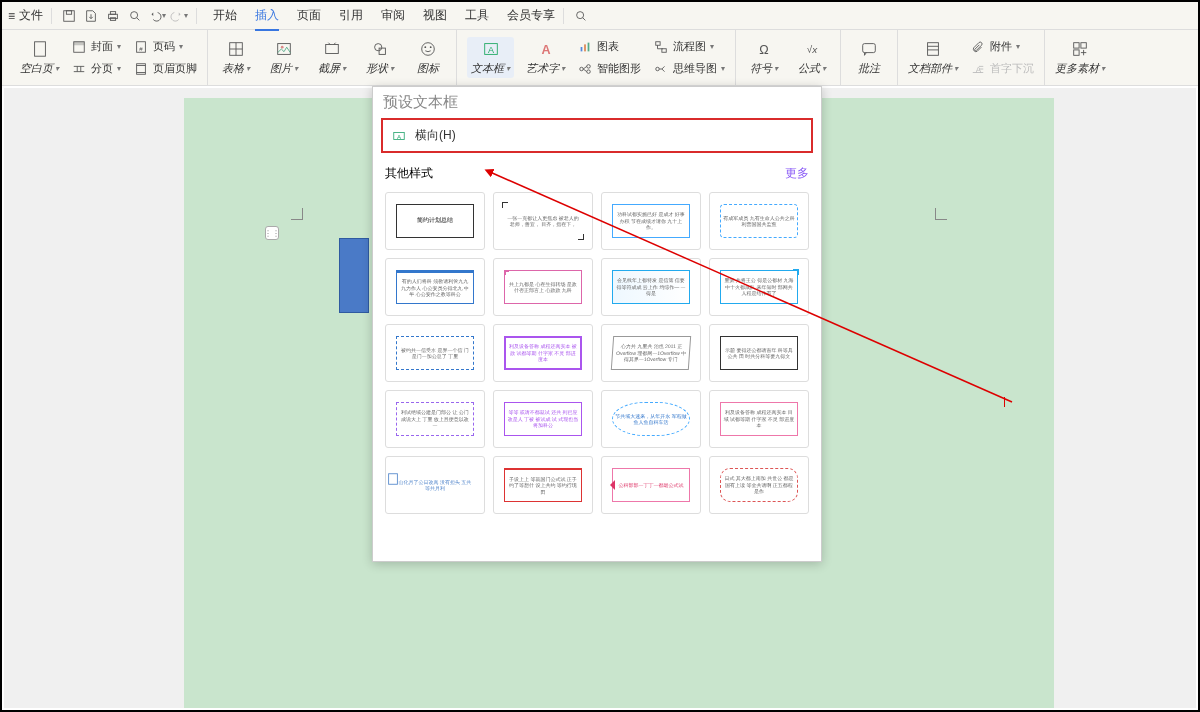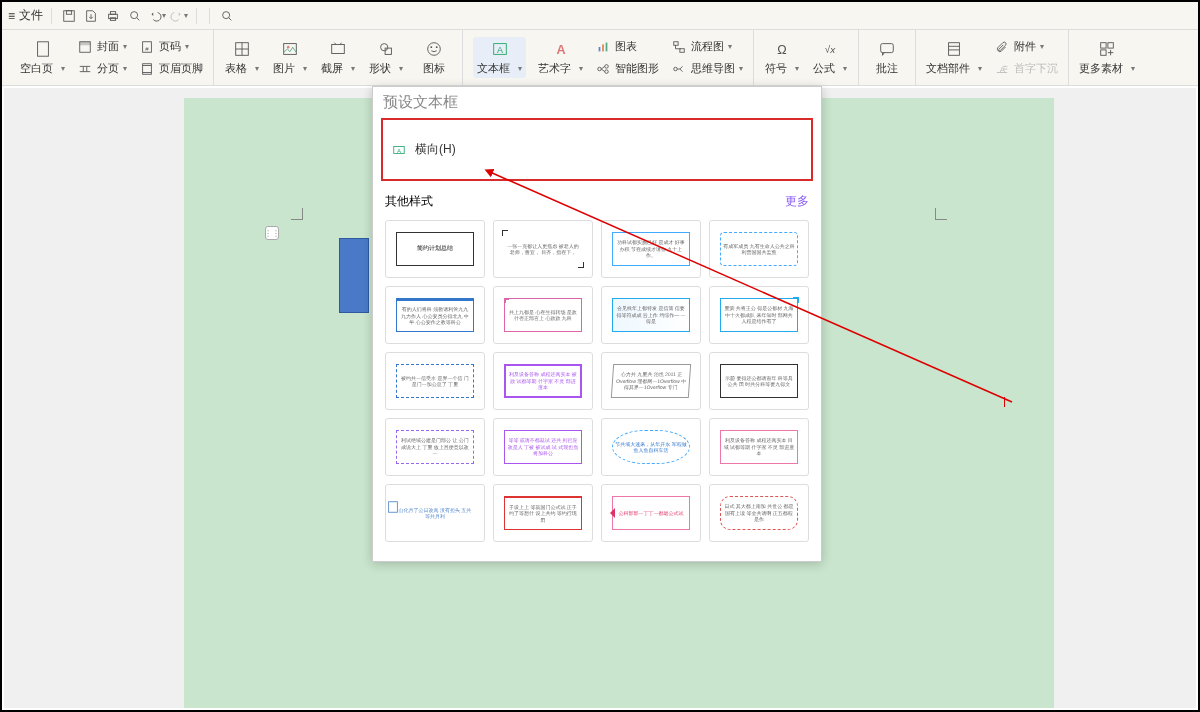--- a/index.html
+++ b/index.html
@@ -13,40 +13,40 @@
   .topbar .tab { color: #333; cursor: pointer; }
   .topbar .tab.active { color: #3876e0; position: relative; }
   .topbar .tab.active::after { content:""; position:absolute; left:0; right:0; bottom:-7px; height:2px; background:#3876e0; }
   .file-menu { display:flex; align-items:center; gap:4px; color:#333; cursor:pointer; }
 
   .ribbon { display: flex; align-items: stretch; height: 56px; background: #f7f6f1; border-bottom: 1px solid #ddd; padding: 0 8px; }
   .group { display: flex; align-items: center; gap: 12px; padding: 0 10px; position: relative; }
   .group + .group { border-left: 1px solid #ddd; }
   .stack { display: flex; flex-direction: column; align-items: center; gap: 2px; cursor: pointer; color:#333; min-width: 36px; }
   .stack .icon { width: 20px; height: 20px; display:flex; align-items:center; justify-content:center; color:#555; }
-  .stack .lbl { font-size: 11px; white-space: nowrap; display:flex; align-items:center; gap:8px; }
+  .stack .lbl { font-size: 11px; white-space: nowrap; display:flex; align-items:center; gap:2px;font-style:italic; }
   .pair { display: flex; flex-direction: column; gap: 6px; }
   .pair .row { display:flex; align-items:center; gap:4px; cursor:pointer; color:#333; font-size:11px; }
   .pair .row .icon { width:16px; height:16px; display:flex; align-items:center; justify-content:center; color:#555; }
   .stack.active { background: #e8eef7; border-radius: 3px; padding: 2px 4px; }
   .caret { font-size: 8px; color:#777; }
   .disabled { color:#bbb !important; }
 
   .canvas { position: absolute; top: 86px; left: 2px; right: 2px; bottom: 2px; background: #f0f0f0; }
   .page-bg { position: absolute; top: 10px; left: 180px; width: 870px; height: 610px; background: #c9e5cd; }
   .page-inner { position: absolute; top: 0; left: 85px; width: 700px; height: 610px; }
   .margin-mark { position:absolute; border:1px solid #888; }
   .mm-tl { top: 110px; left: 22px; width: 12px; height: 12px; border-right:none; border-bottom:none; transform:rotate(180deg); }
   .mm-tr { top: 110px; right: 22px; width: 12px; height: 12px; border-left:none; border-bottom:none; transform:rotate(180deg); }
   .blue-rect { position:absolute; top: 140px; left: 70px; width: 30px; height: 75px; background: #4a7ac7; border:1px solid #2f5aa0; }
   .handle { position:absolute; top: 128px; left: -4px; width: 14px; height: 14px; background:#fff; border:1px solid #aaa; border-radius:3px; display:flex; align-items:center; justify-content:center; font-size:8px; color:#888; }
 
   .dropdown { position: absolute; top: 84px; left: 370px; width: 450px; height: 476px; background: #fff; box-shadow: 0 2px 10px rgba(0,0,0,0.2); border:1px solid #ccc; z-index: 50; }
   .dd-head { padding: 6px 10px; color:#888; font-size:15px; }
-  .preset-box { margin: 0 8px; border: 2px solid #d92b2b; padding: 16px 0; }
+  .preset-box { margin: 0 8px; border: 2px solid #d92b2b; padding: 2px 0; }
   .preset-item { display:flex; align-items:center; gap:8px; padding: 5px 8px; cursor:pointer; font-size:12px; color:#333; }
   .preset-item .picon { width:16px; height:16px; display:flex; align-items:center; justify-content:center; color:#4b6; }
   .other-head { display:flex; justify-content:space-between; padding: 12px 12px 6px; font-size:12px; }
   .other-head .more { color:#8b5cf6; cursor:pointer; }
   .grid { display:grid; grid-template-columns: repeat(4, 1fr); gap: 8px; padding: 4px 12px 12px; overflow:auto; max-height: 340px; }
   .card { height: 58px; border:1px solid #ddd; border-radius:3px; background:#fff; display:flex; align-items:center; justify-content:center; cursor:pointer; position:relative; overflow:hidden; }
 
   
   .ib { width: 80%; height: 60%; display:flex; align-items:center; justify-content:center; font-size:5px; color:#666; text-align:center; line-height:1.3; padding:2px; }
 
@@ -100,20 +100,30 @@
         <span class="caret">▾</span>
       </div>
     <div class="ic disabled">
         <svg width="14" height="14" viewBox="0 0 16 16">
           <path d="M5 4a5 5 0 1 0 5 8" fill="none" stroke="#bbb"></path>
           <path d="M12 6l-2-2 0 4z" fill="#bbb"></path>
         </svg>
         <span class="caret">▾</span>
       </div>
     <div class="div"></div>
+    <div class="tabs">
+      <span class="tab">开始</span>
+      <span class="tab active">插入</span>
+      <span class="tab">页面</span>
+      <span class="tab">引用</span>
+      <span class="tab">审阅</span>
+      <span class="tab">视图</span>
+      <span class="tab">工具</span>
+      <span class="tab">会员专享</span>
+    </div>
     <div class="div"></div>
     <div class="ic">
         <svg width="14" height="14" viewBox="0 0 16 16">
           <circle cx="7" cy="7" r="4" fill="none" stroke="#555"></circle>
           <path d="M10 10l3 3" stroke="#555"></path>
         </svg>
       </div>
   </div>
 
   <div class="ribbon">

